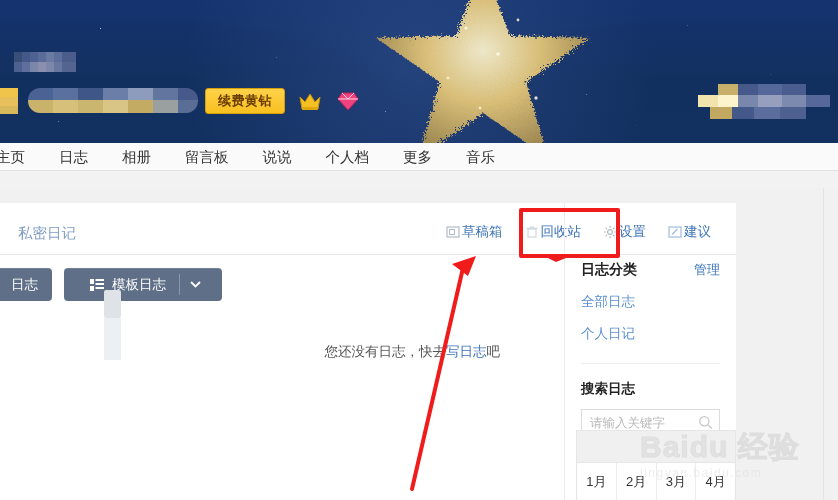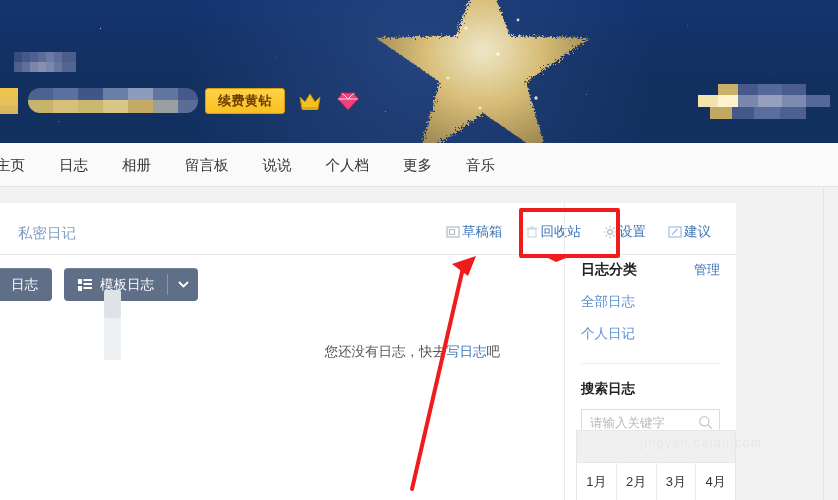--- a/index.html
+++ b/index.html
@@ -57,21 +57,21 @@
     background: linear-gradient(180deg,#ffd24a 0%, #f8c01f 100%);
     border: 1px solid #d79f08; border-radius: 3px;
     color: #6b3d00; font-size: 13px; font-weight: bold;
     line-height: 24px; text-align: center; letter-spacing: .5px;
   }
   .crown-icon { position: absolute; left: 298px; top: 90px; width: 24px; height: 22px; }
   .gem-icon { position: absolute; left: 337px; top: 92px; width: 22px; height: 19px; }
 
   
   .navbar {
-    position: absolute; left: 0; top: 143px; width: 838px; height: 44px;
+    position: absolute; left: 0; top: 143px; width: 838px; height: 28px;
     background: #fafafa; border-bottom: 1px solid #e3e3e3;
     display: flex; align-items: center;
   }
   .nav-item {
     font-size: 14.5px; color: #333; padding: 0 17px; line-height: 44px;
     white-space: nowrap; cursor: pointer;
   }
   .nav-item:first-child { padding-left: 0; margin-left: -4px; }
 
   
@@ -121,21 +121,21 @@
     display: flex; align-items: center; gap: 12px;
   }
   .btn {
     display: flex; align-items: center;
     height: 33px; padding: 0 14px;
     background: #5f6f87; border-radius: 4px;
     color: #fff; font-size: 13.5px; cursor: pointer;
     box-shadow: inset 0 1px 0 rgba(255,255,255,.12);
   }
   .btn .bicon { margin-right: 7px; display: inline-block; width: 16px; height: 14px; }
-  .btn-split { padding: 0; }
+  .btn-split { padding: 12px; }
   .btn-split .main { display: flex; align-items: center; padding: 0 13px; height: 33px; }
   .btn-split .divider { width: 1px; height: 21px; background: rgba(255,255,255,.28); }
   .btn-split .caret { display: flex; align-items: center; justify-content: center; width: 30px; height: 33px; }
 
   .empty-msg {
     position: absolute; left: 0; top: 343px; width: 500px;
     text-align: right; font-size: 13.5px; color: #555; padding-left: 40px;
   }
   .empty-msg a { color: #3b73b9; text-decoration: none; cursor: pointer; }
 
@@ -432,16 +432,17 @@
   <div class="scroll-thumb2"></div>
 
   <div class="highlight-box"></div>
   <svg class="arrow-layer" viewBox="0 0 838 500">
     <path d="M412 489 L463 268" stroke="#f01b1b" stroke-width="4" fill="none" stroke-linecap="round"></path>
     <polygon points="476,256 452,264 468,276" fill="#f01b1b"></polygon>
     <polygon points="556,262 548,258 566,258" fill="#f01b1b"></polygon>
   </svg>
 
   <div class="watermark">
+    <div class="wm-main">Baidu 经验</div>
     <div class="wm-sub">jingyan.baidu.com</div>
   </div>
 
 </div>
 
 </body></html>

